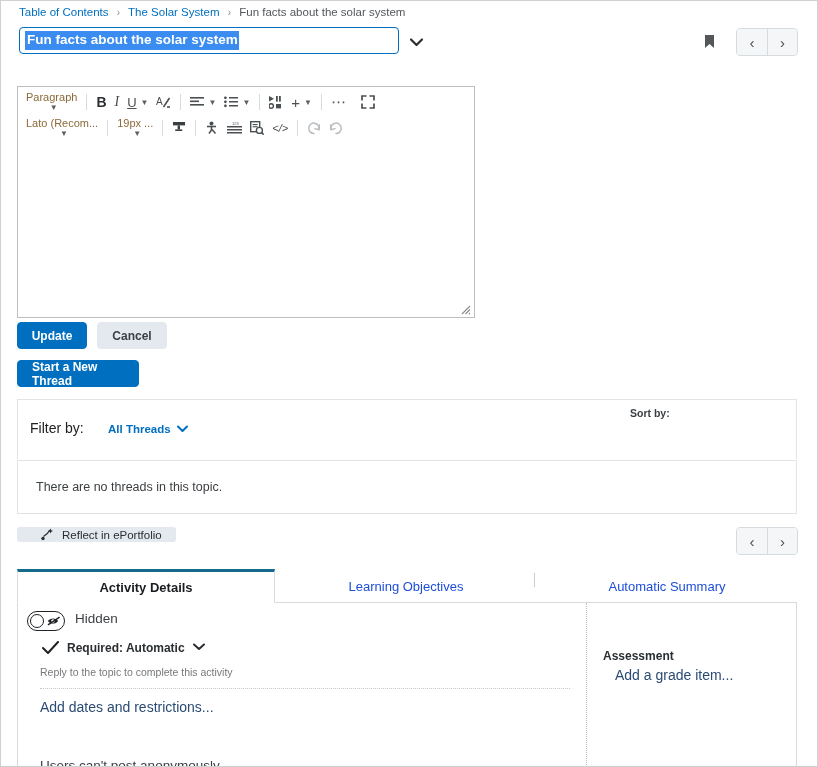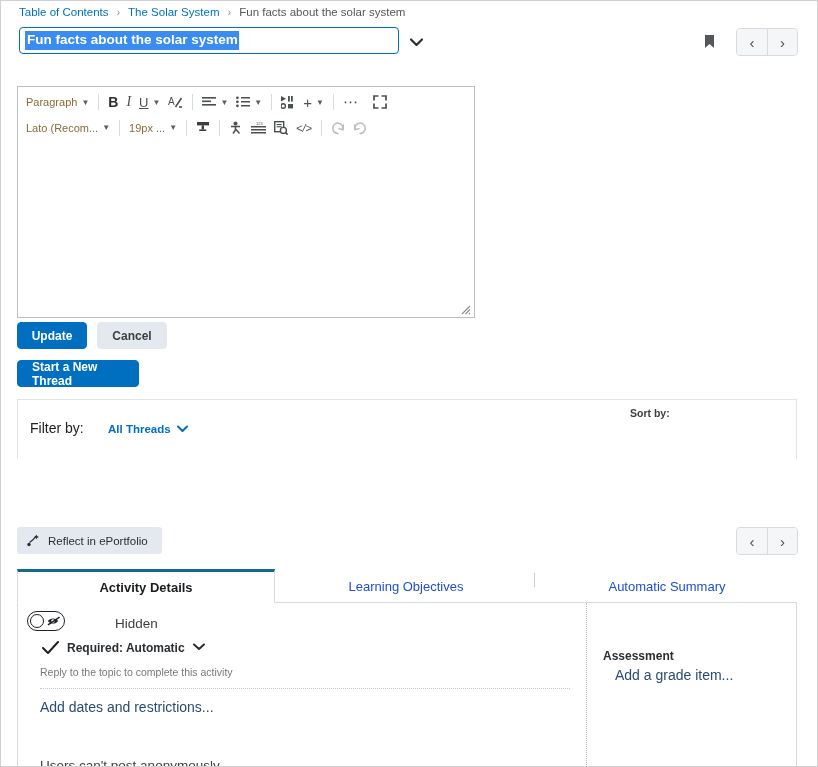--- a/index.html
+++ b/index.html
@@ -95,21 +95,21 @@
   .tb-row.r2 { border-bottom:1px solid #dcdfe1; }
   .tb-item {
     display:flex; align-items:center;
     height:22px;
     padding:0 4px;
     color:#4a4f52;
     cursor:pointer;
     white-space:nowrap;
     font-size:11px;
   }
-  .tb-item.sel { color:#8a6a3a; }
+  .tb-item.sel { color:#8a6a3a;flex-direction:column; }
   .tb-sep {
     width:1px; height:16px;
     background:#d8dbdd;
     margin:0 5px;
   }
   .chev { font-size:8px; margin-left:4px; color:#5a5e61; }
   .tb-ico { font-size:13px; color:#4a4f52; display:flex; align-items:center; }
   .tb-ico svg { display:block; }
   .edit-area {
     position:absolute; left:0; right:0; top:53px; bottom:0;
@@ -175,25 +175,25 @@
     border:1px solid #e1e4e6;
     background:#ffffff;
     display:flex; align-items:center;
     padding-left:18px;
     font-size:12.5px; color:#3b3f42;
   }
 
   
   #eportfolio-button {
     position:absolute; left:16px; top:526px;
-    height:27px;
+    height:15px;
     background:#e3e9ef;
     border-radius:3px;
     display:flex; align-items:center;
-    padding:0 14px 0 10px;
+    padding:0 14px 0 24px;
     font-size:11.5px; color:#2a2e31;
     cursor:pointer;
   }
   #eportfolio-button .ep-ico { margin-right:8px; display:flex; }
 
   
   .tabs {
     position:absolute; left:16px; top:568px;
     width:780px; height:34px;
     display:flex;
@@ -232,21 +232,21 @@
     background:#ffffff;
     overflow:hidden;
   }
   .vdivider {
     position:absolute; left:568px; top:0px;
     width:0; height:164px;
     border-left:1px dotted #b9bdc0;
   }
   .toggle-row {
     position:absolute; left:9px; top:8px;
-    display:flex; align-items:flex-end;gap:40px;
+    display:flex; align-items:flex-start;
   }
   .toggle {
     width:38px; height:20px;
     border:1.6px solid #1f2326;
     border-radius:11px;
     display:flex; align-items:center;
     padding:0 2px;
     background:#ffffff;
     cursor:pointer;
   }
@@ -509,20 +509,21 @@
       <span>All Threads</span>
       <span style="margin-left:6px;display:flex;">
         <svg width="11" height="8" viewBox="0 0 11 8">
             <path d="M1 1.5 L5.5 6 L10 1.5" stroke="#006fbf" stroke-width="2" fill="none" stroke-linecap="round" stroke-linejoin="round"></path>
           </svg>
       </span>
     </div>
     <div class="sort-lbl">Sort by:</div>
   </div>
 
+  <div class="threadbox">There are no threads in this topic.</div>
 
   <div id="eportfolio-button">
     <span class="ep-ico">
       <svg width="13" height="13" viewBox="0 0 13 13">
           <circle cx="2" cy="10.5" r="1.7" fill="#2a2e31"></circle>
           <path d="M2.5 8.5 C5 7 7.5 4.5 9 2" stroke="#2a2e31" stroke-width="1.3" fill="none"></path>
           <path d="M9.5 0.5 L10.3 2.2 L12 3 L10.3 3.8 L9.5 5.5 L8.7 3.8 L7 3 L8.7 2.2 Z" fill="#2a2e31"></path>
         </svg>
     </span>
     <span>Reflect in ePortfolio</span>

